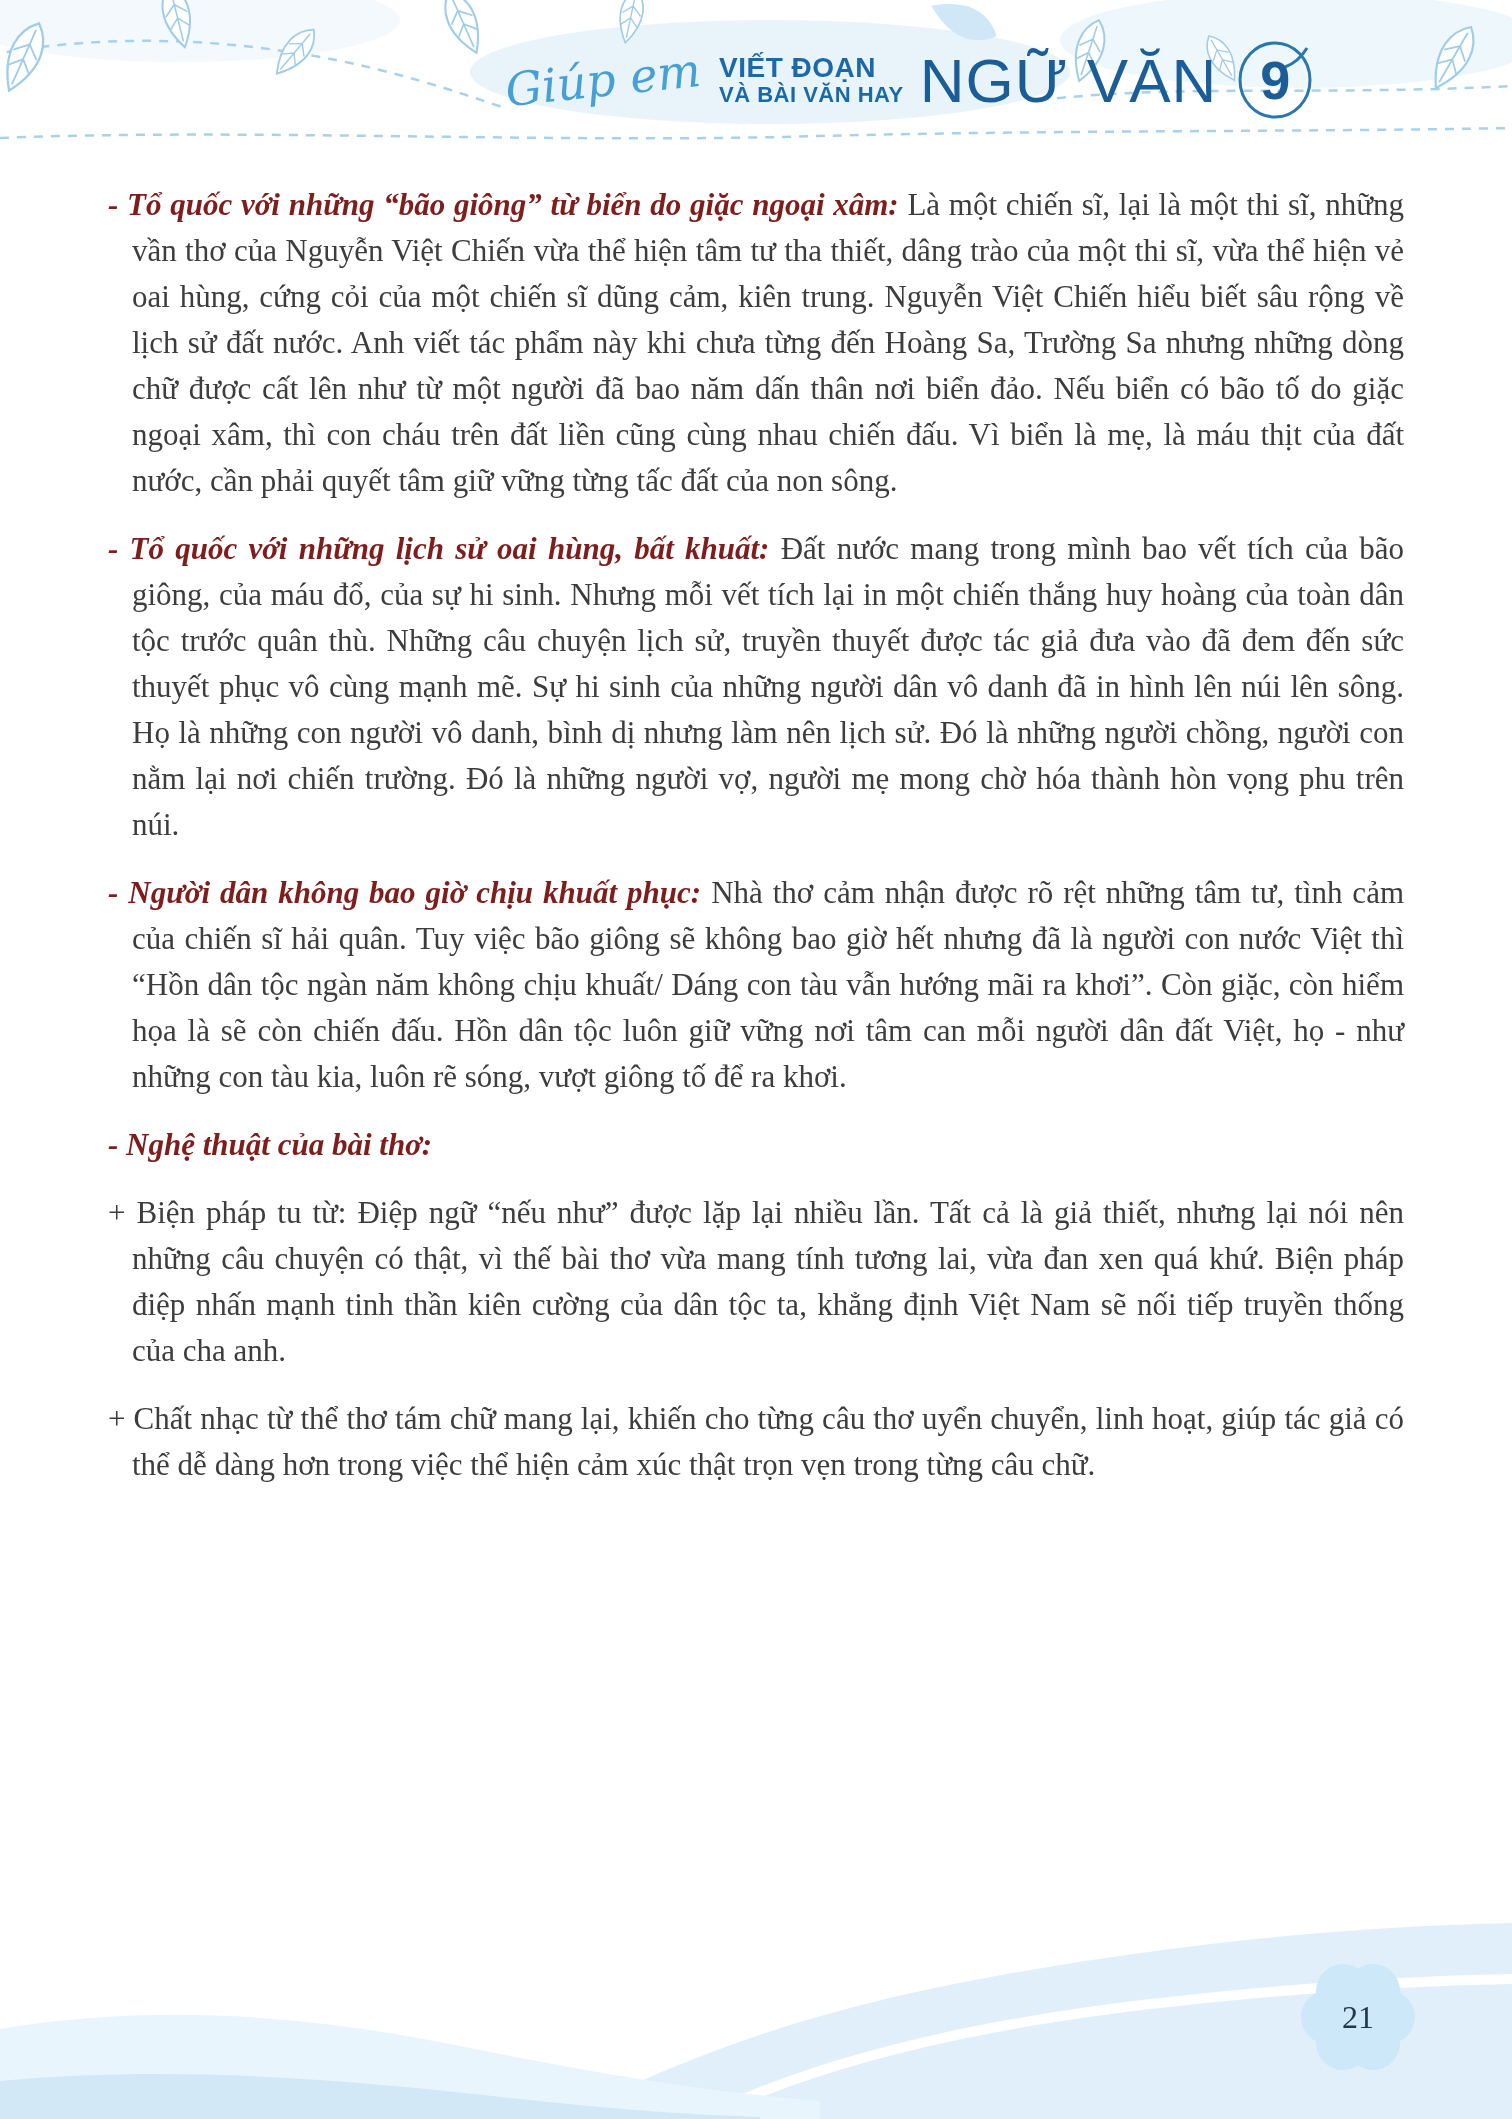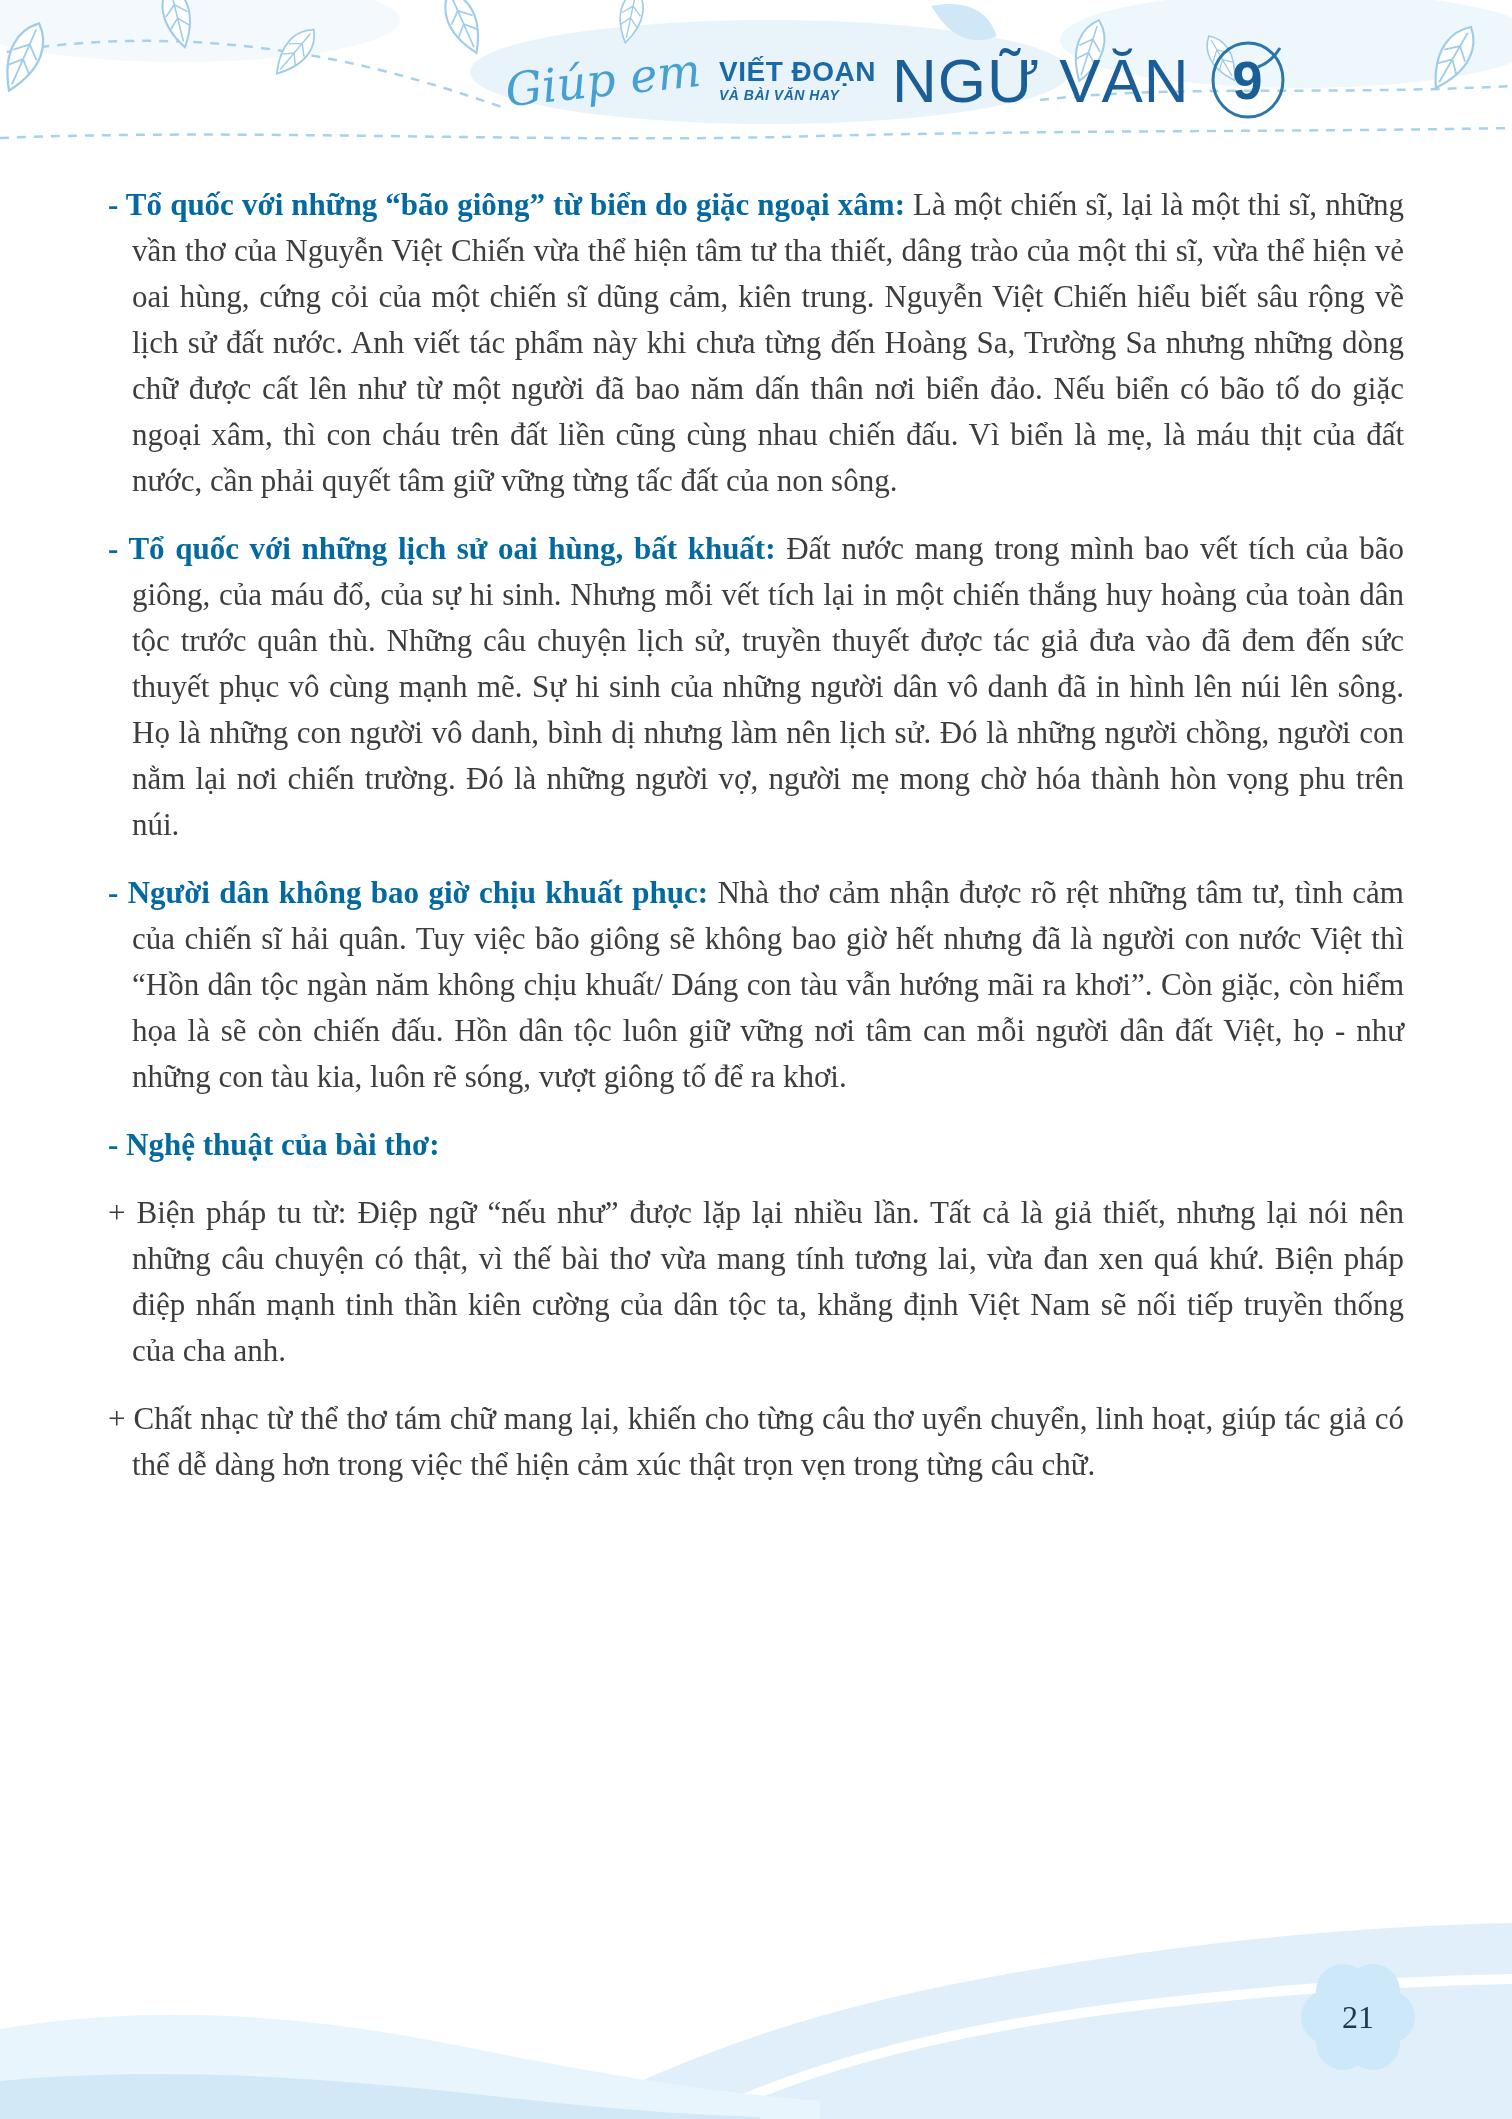--- a/index.html
+++ b/index.html
@@ -22,21 +22,21 @@
     font-family:"DejaVu Serif",serif; font-style:italic;
     color:#46a0d6; font-size:46px; transform:rotate(-6deg);
     margin-right:2px;
   }
   .brand-stack {
     display:flex; flex-direction:column; justify-content:space-between;
     color:#1b69a8; font-family:"Liberation Sans",sans-serif;
     font-weight:bold; line-height:1.08; letter-spacing:.5px;
   }
   .brand-line1 { font-size:28px; }
-  .brand-line2 { font-size:14px;font-style:italic; }
+  .brand-line2 { font-size:22px; }
   .brand-main {
     font-family:"Liberation Sans",sans-serif; font-weight:normal;
     font-size:62px; color:#1b5e97; letter-spacing:1px;
   }
   .brand-nine { position:relative; width:84px; height:84px; }
   .brand-nine svg { position:absolute; inset:0; }
   .nine-num {
     position:absolute; inset:0; display:flex; align-items:center; justify-content:center;
     font-family:"Liberation Sans",sans-serif; font-weight:bold;
     font-size:54px; color:#1b5e97;
@@ -44,21 +44,21 @@
 
   
   .content {
     position:absolute; top:182px; left:108px; right:108px;
     color:#3d3d3d; font-size:31px; line-height:46px;
   }
   .para {
     text-align:justify; margin:0 0 22px 0;
     padding-left:24px; text-indent:-24px;
   }
-  .para .lead { font-weight:bold; color:#0369a1; }
+  .para .lead { font-weight:bold; color:#7f1d1d;font-style:italic; }
 
   
   .bottom-deco { position:absolute; left:0; bottom:0; width:1512px; height:300px; }
   .page-number-wrap {
     position:absolute; right:92px; bottom:40px; width:124px; height:124px;
   }
   .page-number-wrap svg { position:absolute; inset:0; }
   .page-number {
     position:absolute; inset:0; display:flex; align-items:center; justify-content:center;
     font-size:32px; color:#23374a;

